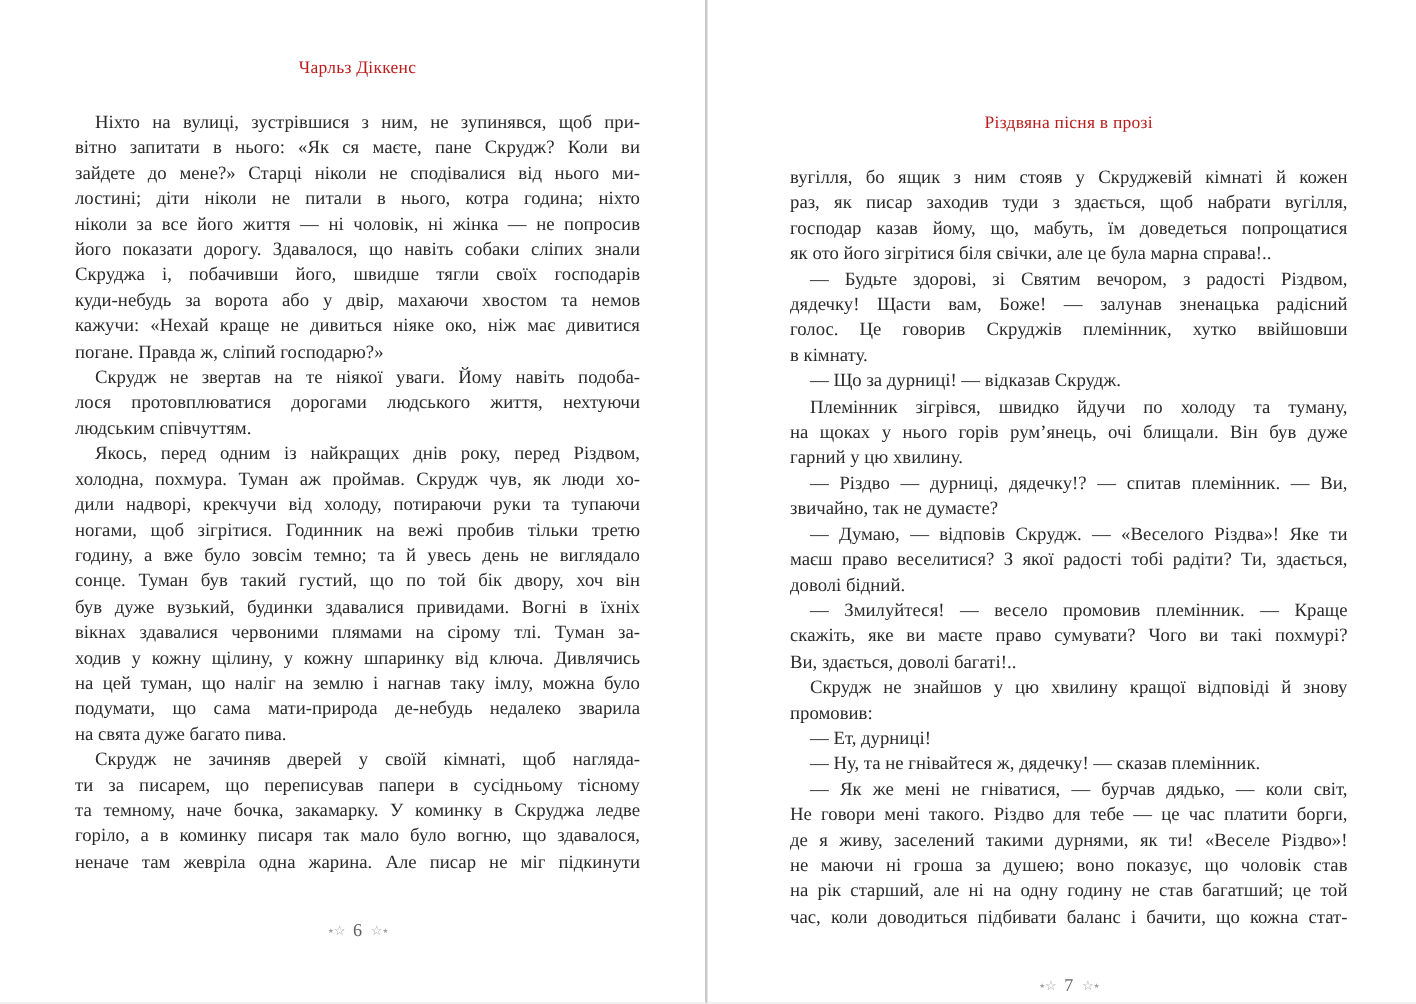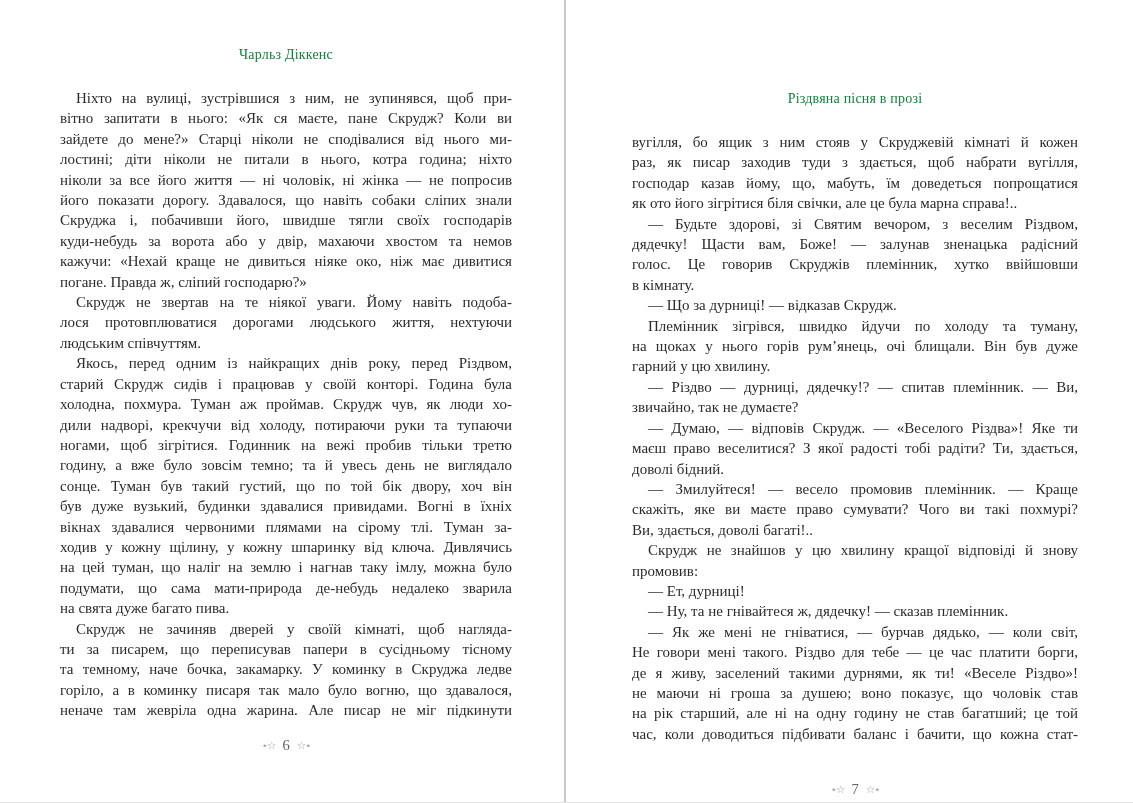--- a/index.html
+++ b/index.html
@@ -24,21 +24,21 @@
     background: #e2e2e2;
   }
   .page { position: absolute; top: 0; height: 100%; }
   .page-left  { left: 60px;  width: 452px; }
   .page-right { left: 632px; width: 446px; margin-top: 44px; }
   .running-header {
     position: absolute;
     top: 47px; left: 0;
     width: 100%;
     text-align: center;
-    color: #15803d;
+    color: #b91c1c;
     font-size: 14px;
     line-height: 16px;
     letter-spacing: 0.2px;
   }
   .page-body {
     position: absolute;
     top: 88px; left: 0;
     width: 100%;
     font-size: 15px;
     line-height: 20.4px;
@@ -83,21 +83,20 @@
         <div class="line">ніколи за все його життя — ні чоловік, ні жінка — не попросив</div>
         <div class="line">його показати дорогу. Здавалося, що навіть собаки сліпих знали</div>
         <div class="line">Скруджа і, побачивши його, швидше тягли своїх господарів</div>
         <div class="line">куди-небудь за ворота або у двір, махаючи хвостом та немов</div>
         <div class="line">кажучи: «Нехай краще не дивиться ніяке око, ніж має дивитися</div>
         <div class="line end">погане. Правда ж, сліпий господарю?»</div>
         <div class="line indent">Скрудж не звертав на те ніякої уваги. Йому навіть подоба-</div>
         <div class="line">лося протовплюватися дорогами людського життя, нехтуючи</div>
         <div class="line end">людським співчуттям.</div>
         <div class="line indent">Якось, перед одним із найкращих днів року, перед Різдвом,</div>
-        <div class="line">старий Скрудж сидів і працював у своїй конторі. Година була</div>
         <div class="line">холодна, похмура. Туман аж проймав. Скрудж чув, як люди хо-</div>
         <div class="line">дили надворі, крекчучи від холоду, потираючи руки та тупаючи</div>
         <div class="line">ногами, щоб зігрітися. Годинник на вежі пробив тільки третю</div>
         <div class="line">годину, а вже було зовсім темно; та й увесь день не виглядало</div>
         <div class="line">сонце. Туман був такий густий, що по той бік двору, хоч він</div>
         <div class="line">був дуже вузький, будинки здавалися привидами. Вогні в їхніх</div>
         <div class="line">вікнах здавалися червоними плямами на сірому тлі. Туман за-</div>
         <div class="line">ходив у кожну щілину, у кожну шпаринку від ключа. Дивлячись</div>
         <div class="line">на цей туман, що наліг на землю і нагнав таку імлу, можна було</div>
         <div class="line">подумати, що сама мати-природа де-небудь недалеко зварила</div>
@@ -113,21 +112,21 @@
     </div>
   </div>
 
   <div class="page page-right">
     <div class="running-header">Різдвяна пісня в прозі</div>
     <div class="page-body">
         <div class="line">вугілля, бо ящик з ним стояв у Скруджевій кімнаті й кожен</div>
         <div class="line">раз, як писар заходив туди з здається, щоб набрати вугілля,</div>
         <div class="line">господар казав йому, що, мабуть, їм доведеться попрощатися</div>
         <div class="line end">як ото його зігрітися біля свічки, але це була марна справа!..</div>
-        <div class="line indent">— Будьте здорові, зі Святим вечором, з веселим Різдвом,</div>
+        <div class="line indent">— Будьте здорові, зі Святим вечором, з радості Різдвом,</div>
         <div class="line">дядечку! Щасти вам, Боже! — залунав зненацька радісний</div>
         <div class="line">голос. Це говорив Скруджів племінник, хутко ввійшовши</div>
         <div class="line end">в кімнату.</div>
         <div class="line indent end">— Що за дурниці! — відказав Скрудж.</div>
         <div class="line indent">Племінник зігрівся, швидко йдучи по холоду та туману,</div>
         <div class="line">на щоках у нього горів рум’янець, очі блищали. Він був дуже</div>
         <div class="line end">гарний у цю хвилину.</div>
         <div class="line indent">— Різдво — дурниці, дядечку!? — спитав племінник. — Ви,</div>
         <div class="line end">звичайно, так не думаєте?</div>
         <div class="line indent">— Думаю, — відповів Скрудж. — «Веселого Різдва»! Яке ти</div>

